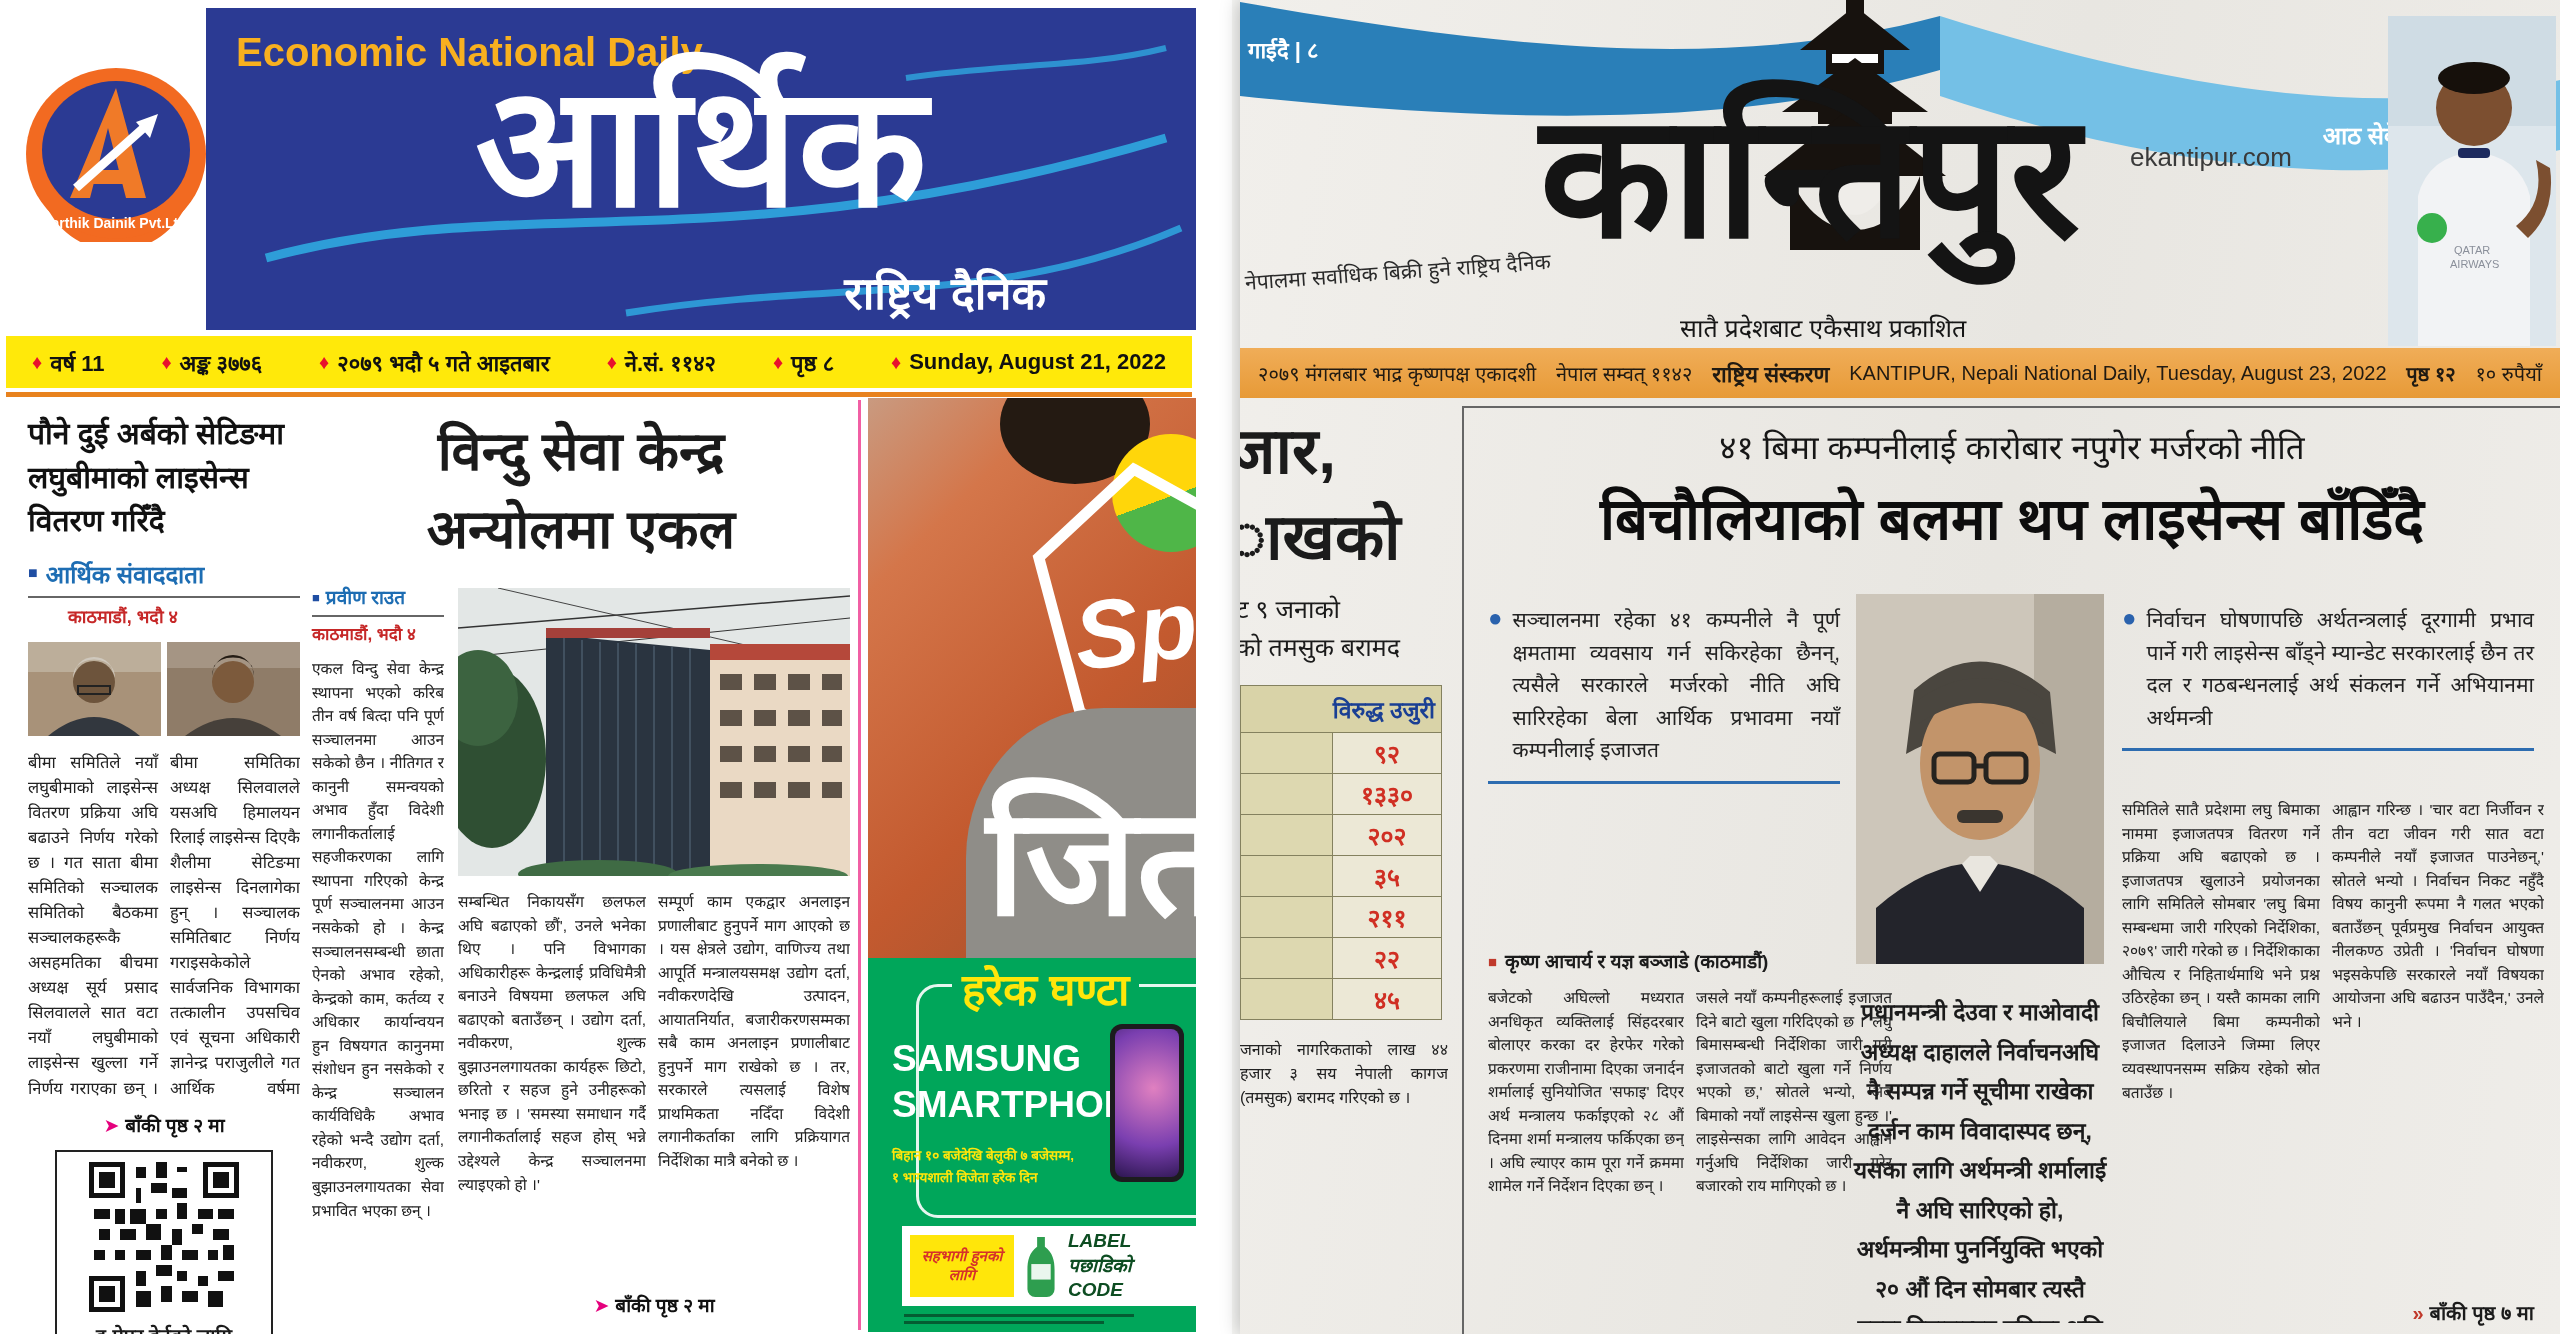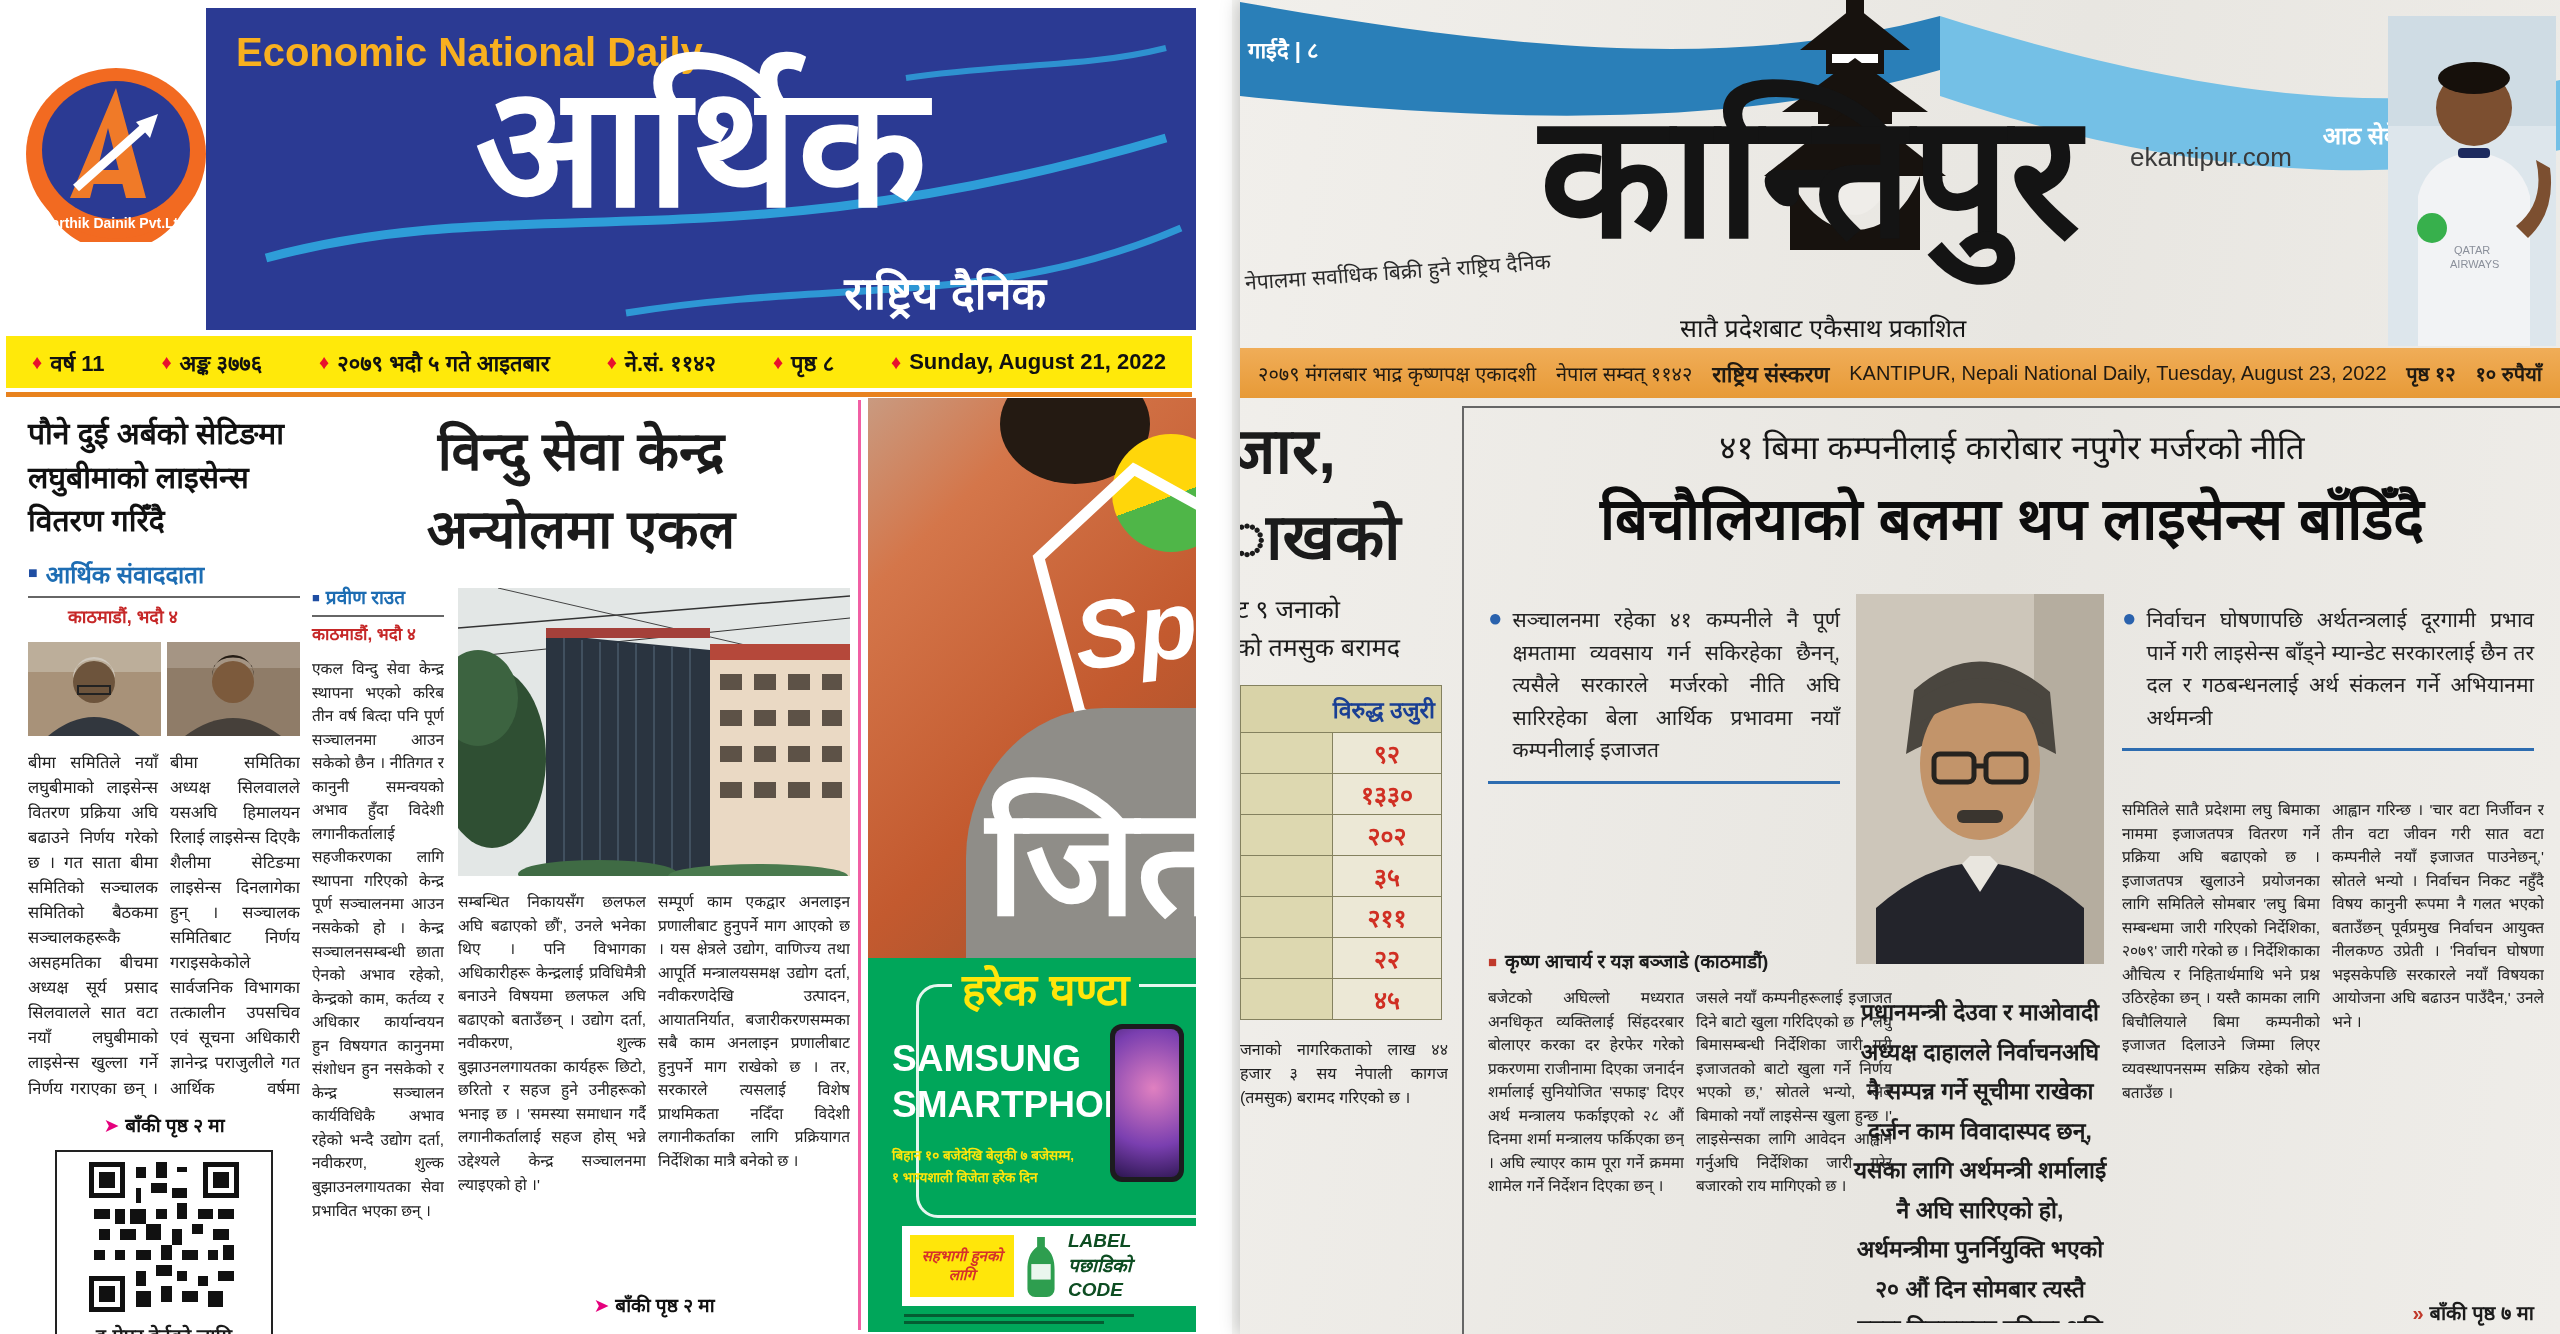--- a/index.html
+++ b/index.html
@@ -309,21 +309,21 @@
     <text x="66" y="238" font-size="11" fill="#8a8f9a">QATAR</text>
     <text x="62" y="252" font-size="11" fill="#8a8f9a">AIRWAYS</text>
   </svg>
 
   <div class="abs" style="left:0;top:348px;width:1320px;height:50px;background:linear-gradient(#f0ad58,#e79a37);display:flex;align-items:center;justify-content:space-between;padding:0 18px;box-sizing:border-box;">
     <span class="obitem dev">२०७९ मंगलबार भाद्र कृष्णपक्ष एकादशी</span>
     <span class="obitem dev">नेपाल सम्वत् ११४२</span>
     <span class="obitem dev" style="font-weight:bold;font-size:22px;">राष्ट्रिय संस्करण</span>
     <span class="obitem">KANTIPUR, Nepali National Daily, Tuesday, August 23, 2022</span>
     <span class="obitem dev" style="font-weight:bold;">पृष्ठ १२</span>
-    <span class="obitem dev" style="font-weight:bold;">१० रुपैयाँ</span>
+    <span class="obitem dev" style="font-weight:normal;">१० रुपैयाँ</span>
   </div>
 
   <div class="abs" style="left:0;top:408px;width:208px;overflow:hidden;">
     <div class="dev" style="font-size:64px;font-weight:800;line-height:1.35;margin-left:-12px;">जार,</div>
     <div class="dev" style="font-size:64px;font-weight:800;line-height:1.35;margin-left:-12px;">ाखको</div>
     <div class="dev" style="font-size:25px;margin:10px 0 0 -4px;">ट ९ जनाको</div>
     <div class="dev" style="font-size:25px;margin:4px 0 0 -4px;">को तमसुक बरामद</div>
     <div style="width:202px;margin-top:22px;border-top:1px solid #84815f;">
       <div class="dev" style="height:46px;background:#d9d3a8;color:#1a3f94;font-weight:bold;font-size:23px;display:flex;align-items:center;justify-content:flex-end;padding-right:6px;border-left:1px solid #84815f;border-right:1px solid #84815f;border-bottom:1px solid #84815f;">विरुद्ध उजुरी</div>
       <div class="statrow">

